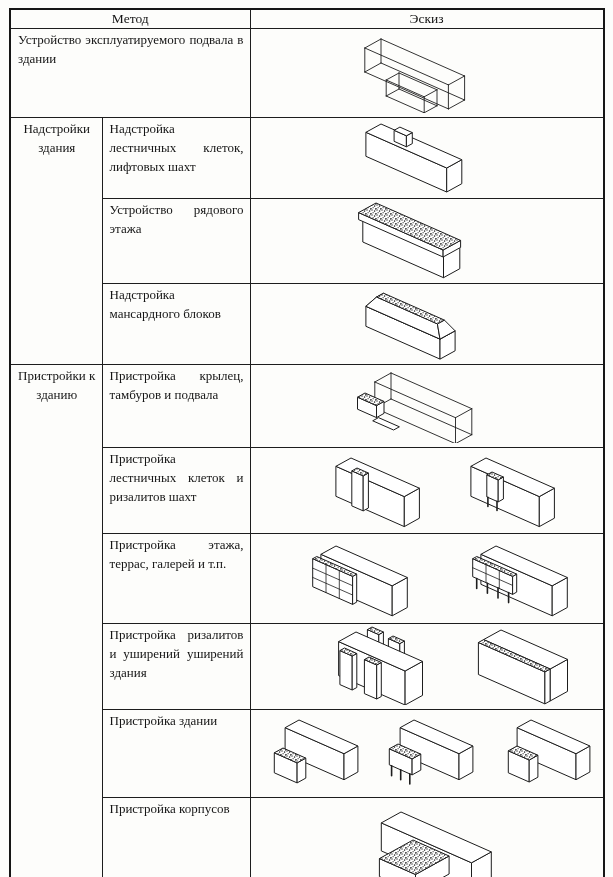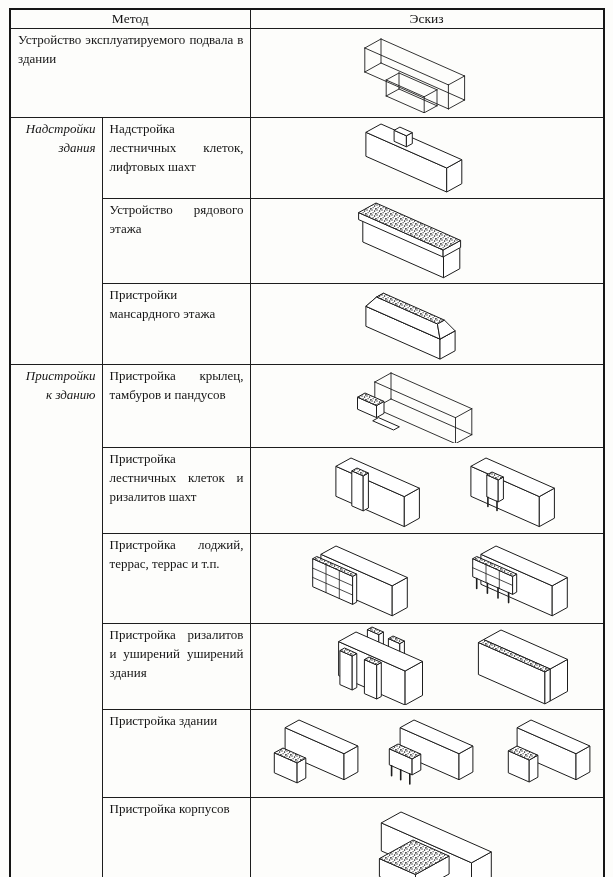--- a/index.html
+++ b/index.html
@@ -24,21 +24,21 @@
     overflow:hidden;
   }
   td.hd{
     text-align:center;
     padding:1px 0 1px 0;
     font-size:13.5px;
     height:16px;
     line-height:1.2;
   }
   td.meth{ text-align:justify; }
-  td.grp{ text-align:right;font-style:italic; }
+  td.grp{ text-align:center; }
   td.sk{ padding:0; }
   svg.sketch{ display:block; }
 </style>
 </head>
 <body>
 
 <svg width="0" height="0" style="position:absolute">
   <defs>
     <pattern id="st" width="5" height="5" patternUnits="userSpaceOnUse">
       <rect width="5" height="5" fill="#ffffff"></rect>
@@ -117,37 +117,37 @@
             <polygon points="111.8,19.0 192.5,54.7 192.5,78.7 111.8,43.0" fill="#ffffff" stroke="#1d1d1d" stroke-width="1" stroke-linejoin="round"></polygon>
             <polygon points="192.5,54.7 208.8,45.7 208.8,69.7 192.5,78.7" fill="#ffffff" stroke="#1d1d1d" stroke-width="1" stroke-linejoin="round"></polygon>
             <polygon points="128.0,10.0 208.8,45.7 192.5,54.7 111.8,19.0" fill="#ffffff" stroke="#1d1d1d" stroke-width="1" stroke-linejoin="round"></polygon>
             <polygon points="107.6,13.6 192.1,51.0 192.1,58.0 107.6,20.6" fill="#ffffff" stroke="#1d1d1d" stroke-width="1" stroke-linejoin="round"></polygon>
             <polygon points="192.1,51.0 209.6,41.4 209.6,48.4 192.1,58.0" fill="#ffffff" stroke="#1d1d1d" stroke-width="1" stroke-linejoin="round"></polygon>
             <polygon points="125.0,4.0 209.6,41.4 192.1,51.0 107.6,13.6" fill="url(#st)" stroke="#1d1d1d" stroke-width="1" stroke-linejoin="round"></polygon>
           </svg>
     </td>
   </tr>
   <tr>
-    <td class="meth" style="height:76px">Пристройки мансардного этажа</td>
+    <td class="meth" style="height:76px">Надстройка мансардного блоков</td>
     <td class="sk">
       <svg class="sketch" width="352" height="76" viewBox="0 0 352 76">
             <polygon points="114.9,22.3 189.0,55.1 189.0,75.1 114.9,42.3" fill="#ffffff" stroke="#1d1d1d" stroke-width="1" stroke-linejoin="round"></polygon>
             <polygon points="189.0,55.1 204.1,46.8 204.1,66.8 189.0,75.1" fill="#ffffff" stroke="#1d1d1d" stroke-width="1" stroke-linejoin="round"></polygon>
             <polygon points="130.0,14.0 204.1,46.8 189.0,55.1 114.9,22.3" fill="#ffffff" stroke="#1d1d1d" stroke-width="1" stroke-linejoin="round"></polygon>
             <polygon points="130.0,14.0 114.9,22.3 125.6,13.0 132.6,9.2" fill="#ffffff" stroke="#1d1d1d" stroke-width="1" stroke-linejoin="round"></polygon>
             <polygon points="114.9,22.3 189.0,55.1 186.4,39.9 125.6,13.0" fill="#ffffff" stroke="#1d1d1d" stroke-width="1" stroke-linejoin="round"></polygon>
             <polygon points="189.0,55.1 204.1,46.8 193.4,36.1 186.4,39.9" fill="#ffffff" stroke="#1d1d1d" stroke-width="1" stroke-linejoin="round"></polygon>
             <polygon points="132.6,9.2 193.4,36.1 186.4,39.9 125.6,13.0" fill="url(#st)" stroke="#1d1d1d" stroke-width="1" stroke-linejoin="round"></polygon>
           </svg>
     </td>
   </tr>
 
   <tr>
     <td class="grp" rowspan="6">Пристройки к зданию</td>
-    <td class="meth" style="height:78px">Пристройка крылец, тамбуров и пандусов</td>
+    <td class="meth" style="height:78px">Пристройка крылец, тамбуров и подвала</td>
     <td class="sk">
       <svg class="sketch" width="352" height="78" viewBox="0 0 352 78">
             <line x1="140.0" y1="8.0" x2="220.8" y2="43.7" stroke="#1d1d1d" stroke-width="0.9" stroke-linecap="round"></line>
             <line x1="220.8" y1="43.7" x2="204.5" y2="52.7" stroke="#1d1d1d" stroke-width="0.9" stroke-linecap="round"></line>
             <line x1="204.5" y1="52.7" x2="123.8" y2="17.0" stroke="#1d1d1d" stroke-width="0.9" stroke-linecap="round"></line>
             <line x1="123.8" y1="17.0" x2="140.0" y2="8.0" stroke="#1d1d1d" stroke-width="0.9" stroke-linecap="round"></line>
             <line x1="123.8" y1="17.0" x2="123.8" y2="43.0" stroke="#1d1d1d" stroke-width="0.9" stroke-linecap="round"></line>
             <line x1="204.5" y1="52.7" x2="204.5" y2="78.7" stroke="#1d1d1d" stroke-width="0.9" stroke-linecap="round"></line>
             <line x1="220.8" y1="43.7" x2="220.8" y2="69.7" stroke="#1d1d1d" stroke-width="0.9" stroke-linecap="round"></line>
             <line x1="123.8" y1="43.0" x2="204.5" y2="78.7" stroke="#1d1d1d" stroke-width="0.9" stroke-linecap="round"></line>
@@ -177,21 +177,21 @@
             <polygon points="235.0,10.0 303.4,40.2 288.3,48.6 219.9,18.3" fill="#ffffff" stroke="#1d1d1d" stroke-width="1" stroke-linejoin="round"></polygon>
             <polygon points="235.8,26.9 247.2,31.9 247.2,53.9 235.8,48.9" fill="#ffffff" stroke="#1d1d1d" stroke-width="1" stroke-linejoin="round"></polygon>
             <polygon points="247.2,31.9 252.4,29.0 252.4,51.0 247.2,53.9" fill="#ffffff" stroke="#1d1d1d" stroke-width="1" stroke-linejoin="round"></polygon>
             <polygon points="241.0,24.0 252.4,29.0 247.2,31.9 235.8,26.9" fill="url(#st)" stroke="#1d1d1d" stroke-width="1" stroke-linejoin="round"></polygon>
             <line x1="236.9" y1="49.4" x2="236.9" y2="58.4" stroke="#1d1d1d" stroke-width="1.6" stroke-linecap="round"></line>
             <line x1="246.0" y1="53.4" x2="246.0" y2="62.4" stroke="#1d1d1d" stroke-width="1.6" stroke-linecap="round"></line>
           </svg>
     </td>
   </tr>
   <tr>
-    <td class="meth" style="height:85px">Пристройка лоджий, террас, террас и т.п.</td>
+    <td class="meth" style="height:85px">Пристройка этажа, террас, галерей и т.п.</td>
     <td class="sk">
       <svg class="sketch" width="352" height="85" viewBox="0 0 352 85">
             <polygon points="69.9,20.3 141.2,51.8 141.2,81.8 69.9,50.3" fill="#ffffff" stroke="#1d1d1d" stroke-width="1" stroke-linejoin="round"></polygon>
             <polygon points="141.2,51.8 156.3,43.5 156.3,73.5 141.2,81.8" fill="#ffffff" stroke="#1d1d1d" stroke-width="1" stroke-linejoin="round"></polygon>
             <polygon points="85.0,12.0 156.3,43.5 141.2,51.8 69.9,20.3" fill="#ffffff" stroke="#1d1d1d" stroke-width="1" stroke-linejoin="round"></polygon>
             <polygon points="61.7,24.7 101.6,42.4 101.6,70.4 61.7,52.7" fill="#ffffff" stroke="#1d1d1d" stroke-width="1" stroke-linejoin="round"></polygon>
             <polygon points="101.6,42.4 105.7,40.1 105.7,68.1 101.6,70.4" fill="#ffffff" stroke="#1d1d1d" stroke-width="1" stroke-linejoin="round"></polygon>
             <polygon points="65.8,22.5 105.7,40.1 101.6,42.4 61.7,24.7" fill="url(#st)" stroke="#1d1d1d" stroke-width="1" stroke-linejoin="round"></polygon>
             <line x1="75.0" y1="30.6" x2="75.0" y2="58.6" stroke="#1d1d1d" stroke-width="0.8" stroke-linecap="round"></line>
             <line x1="88.3" y1="36.5" x2="88.3" y2="64.5" stroke="#1d1d1d" stroke-width="0.8" stroke-linecap="round"></line>

